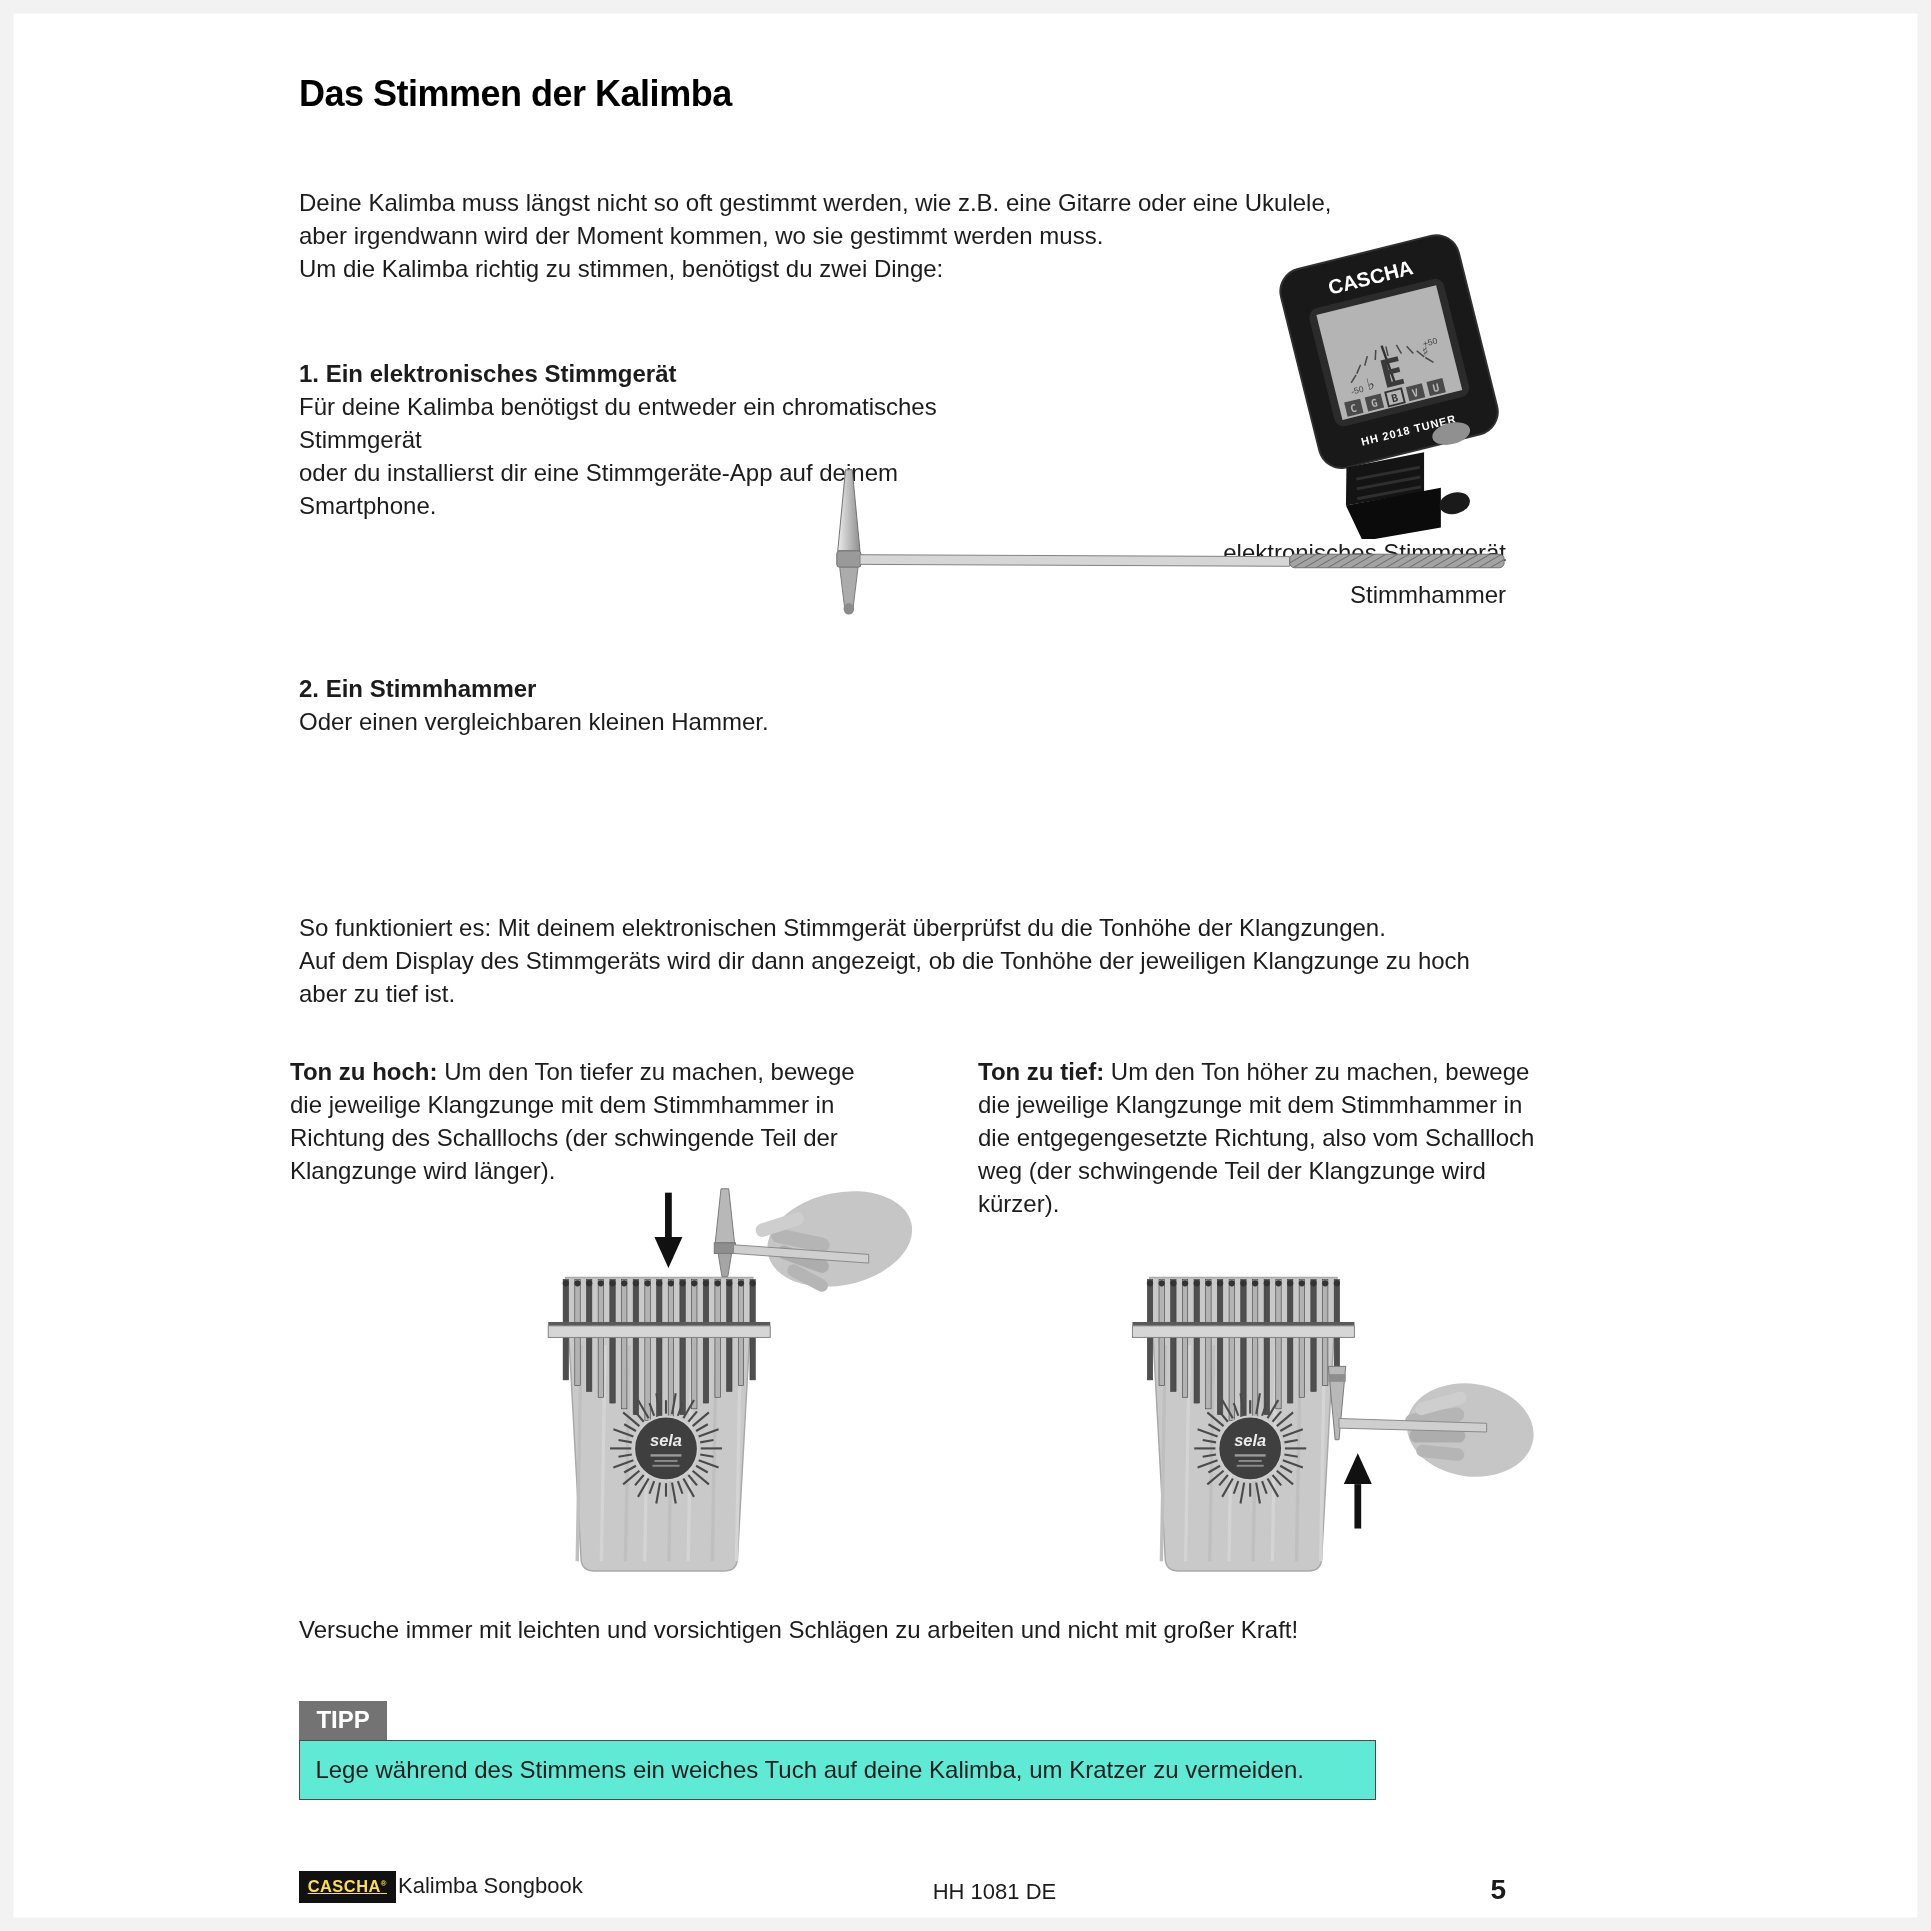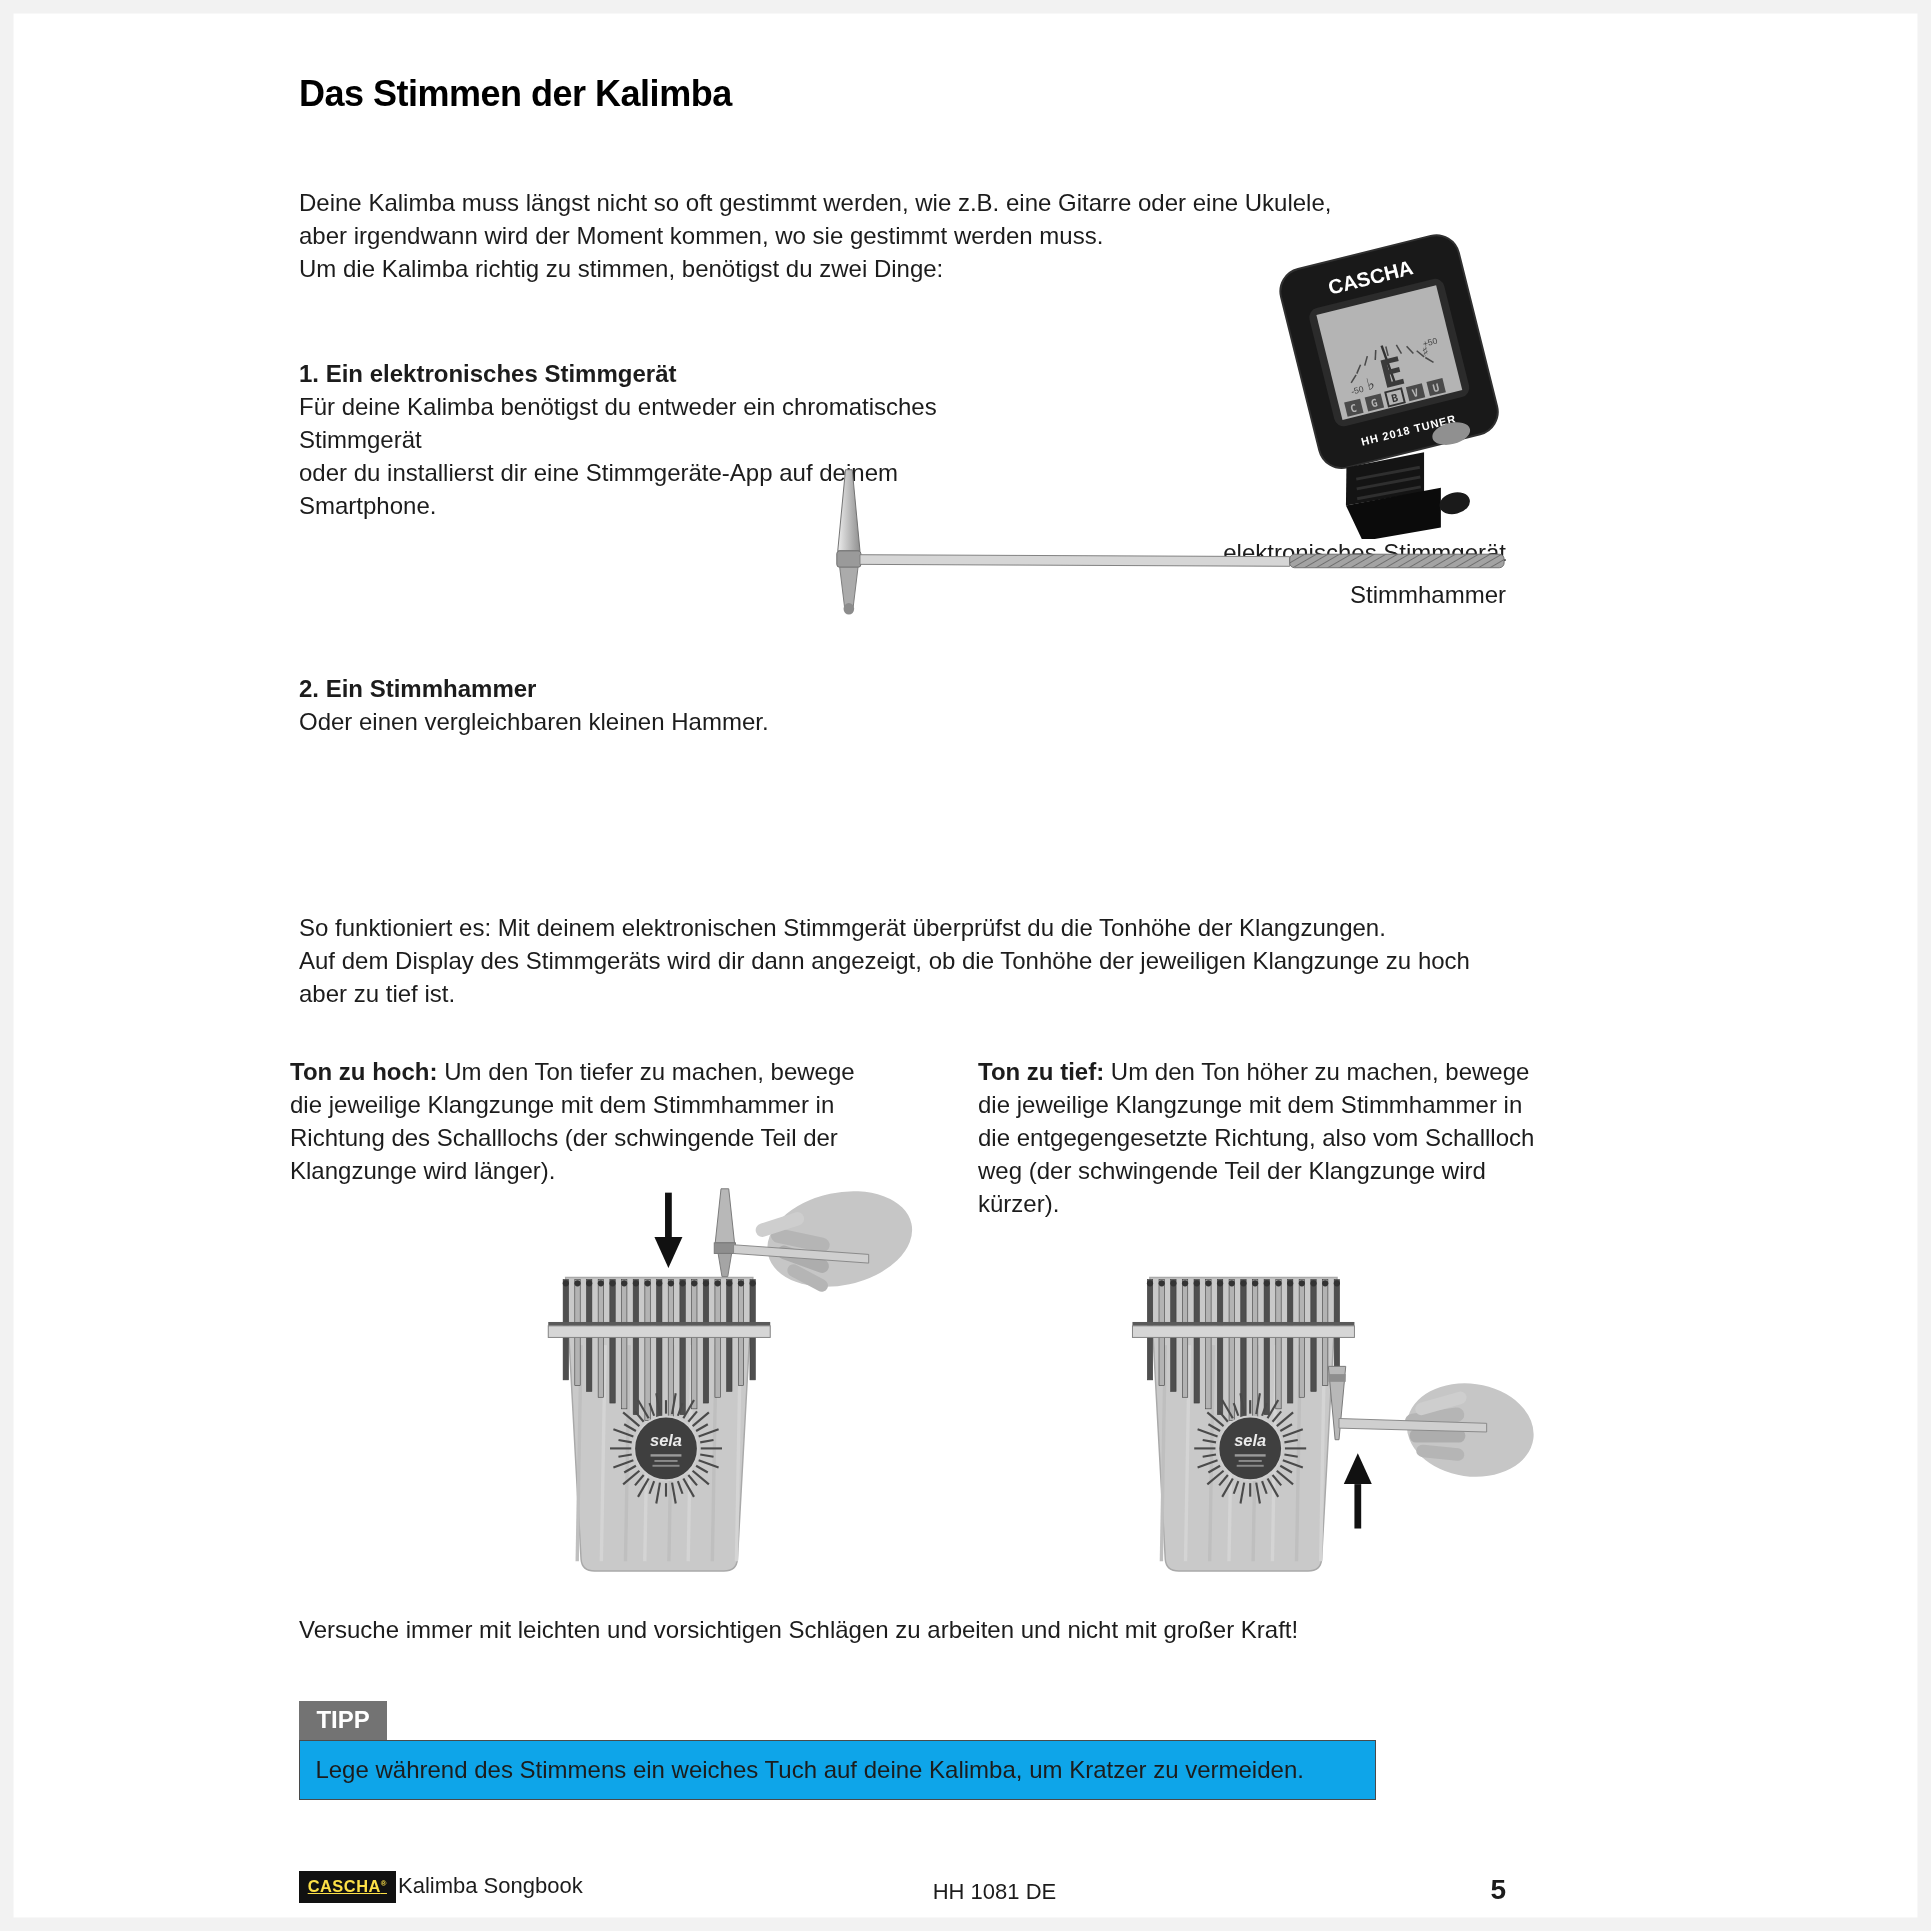--- a/index.html
+++ b/index.html
@@ -11,21 +11,21 @@
   .abs{position:absolute;}
   .pre{white-space:pre-line;}
   .title{font-size:36px;font-weight:bold;letter-spacing:-0.5px;color:#000000;}
   .body-text{font-size:24px;line-height:33px;}
   .bold{font-weight:bold;}
   .caption{font-size:24px;text-align:right;}
   .col{font-size:24px;line-height:33px;}
   .tip-label{display:inline-block;background:#737373;color:#fff;font-weight:bold;
     font-size:24px;padding:4.8px 17.4px 5.8px 17.4px;}
   .tip-box{border:1.9px solid #4a4a4a;height:60px;display:flex;align-items:center;
-    padding:0 15.4px;font-size:24px;box-sizing:border-box;background:#0ea5e9;}
+    padding:0 15.4px;font-size:24px;box-sizing:border-box;background:#5eead4;}
   .footer-logo{display:inline-block;background:#111;color:#fde047;font-weight:bold;
     font-size:16.4px;padding:5.8px 8.7px 6.8px 8.7px;letter-spacing:0.5px;text-decoration:underline;}
   .footer-logo sup{font-size:7.7px;}
   .footer-text{font-size:22px;}
   .page-num{font-size:28px;font-weight:bold;text-align:right;}
   svg text{font-family:"Liberation Sans",sans-serif;}
   svg .lcd{font-family:"DejaVu Sans Mono",monospace;font-weight:bold;}
 </style>
 </head>
 <body>

